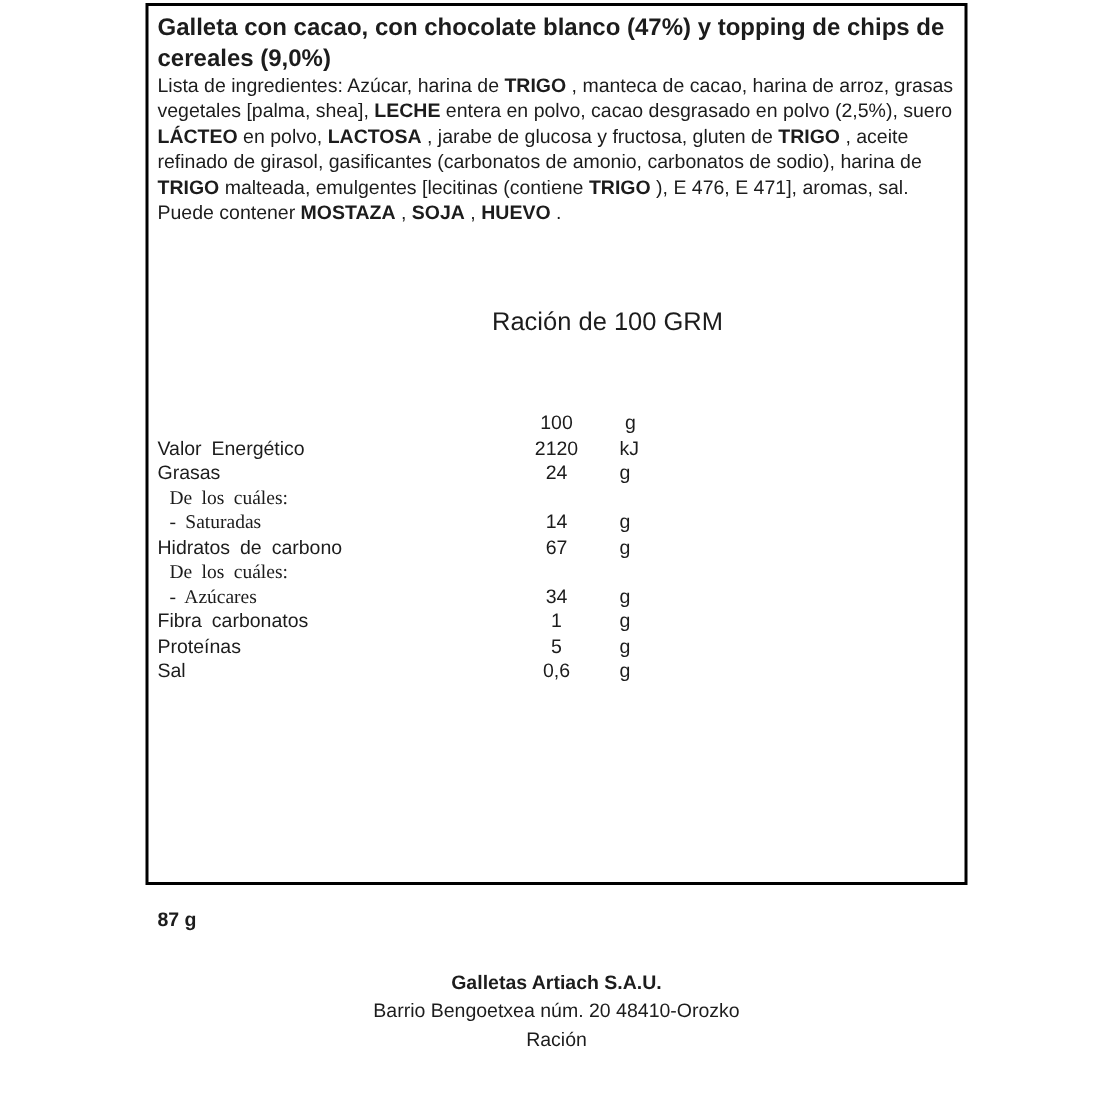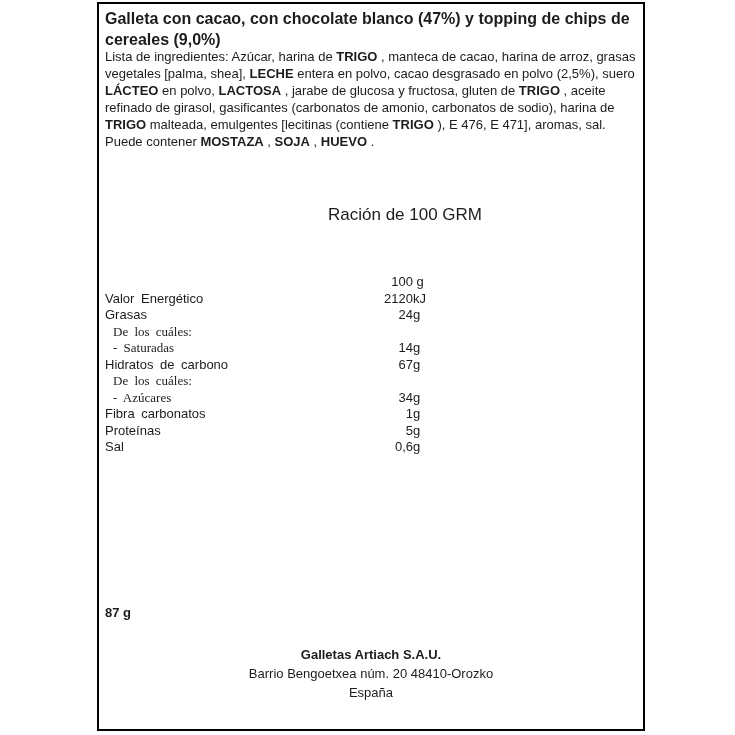--- a/index.html
+++ b/index.html
@@ -10,21 +10,21 @@
     background: #ffffff;
     font-family: "Liberation Sans", sans-serif;
     color: #1c1c1c;
     -webkit-font-smoothing: antialiased;
   }
   .label-box {
     position: absolute;
     left: 97px;
     top: 2px;
     width: 548px;
-    height: 729px;
+    height: 588px;
     border: 2px solid #000000;
     box-sizing: border-box;
     background: #ffffff;
   }
   .b { font-weight: bold; }
 
   .title {
     position: absolute;
     left: 6px;
     right: 6px;
@@ -63,21 +63,21 @@
     top: 0;
     white-space: nowrap;
     word-spacing: 3px;
   }
   .nrow.indent .lbl { left: 14px; font-family: Liberation Serif, serif; }
   .nrow .num {
     position: absolute;
     left: 230px;
     width: 84px;
     top: 0;
-    text-align: right;
+    text-align: center;
   }
   .nrow .unit {
     position: absolute;
     left: 314px;
     top: 0;
     white-space: pre;
   }
   .storage {
     position: absolute;
     left: 6px;
@@ -173,16 +173,16 @@
       <span class="unit">g</span>
     </div>
   </div>
 
 
   <p class="weight">87 g</p>
 
   <div class="mfr">
     <p class="b">Galletas Artiach S.A.U.</p>
     <p>Barrio Bengoetxea núm. 20 48410-Orozko</p>
-    <p>España</p>
+    <p>Ración</p>
   </div>
 
 </div>
 
 </body></html>

